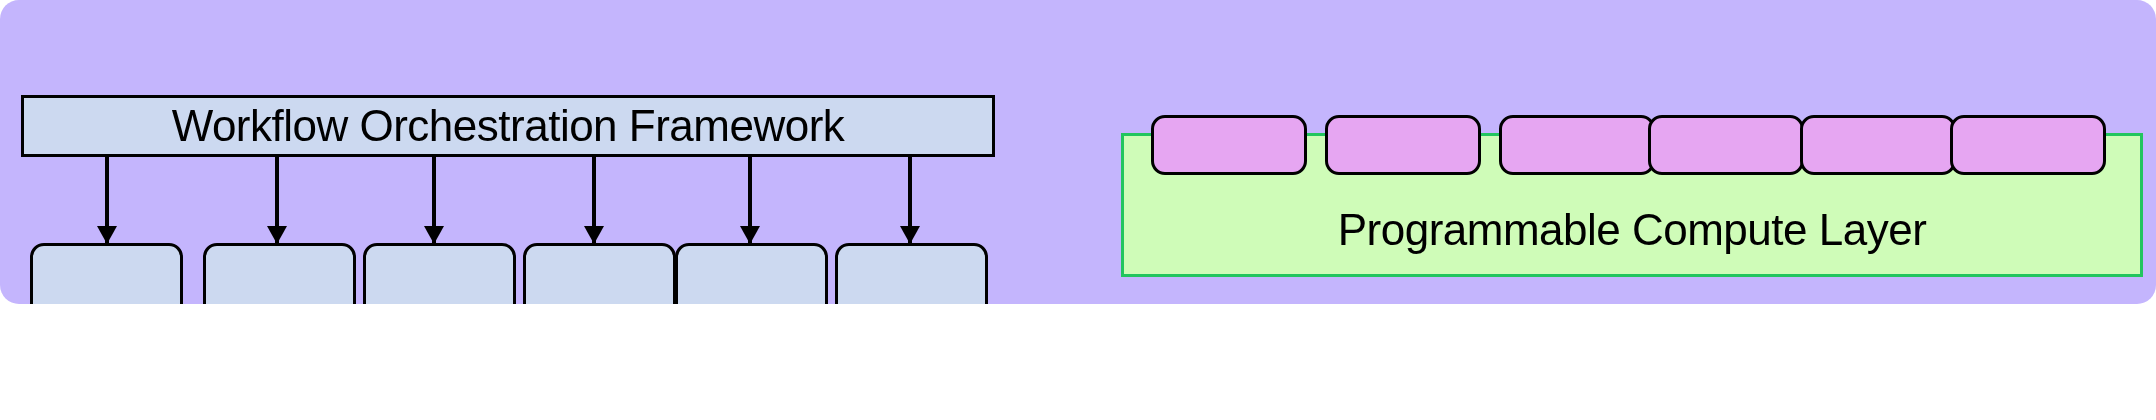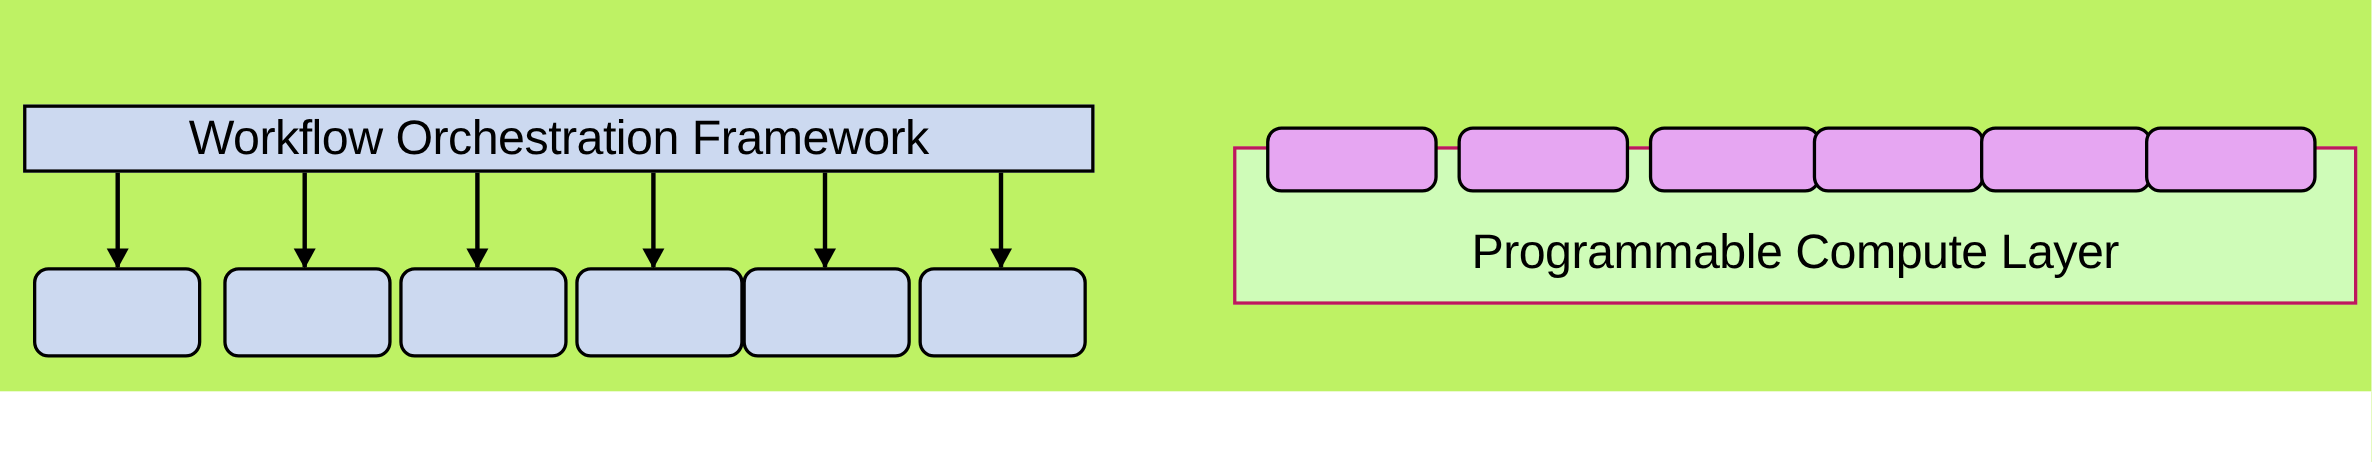--- a/index.html
+++ b/index.html
@@ -6,23 +6,24 @@
     margin: 0;
     padding: 0;
     background: #ffffff;
   }
   body {
     font-family: "Liberation Sans", sans-serif;
   }
   #canvas {
     position: relative;
     width: 2156px;
-    height: 356px;
-    background: #bef264;
+    height: 304px;
+    background: #c4b5fd;
     overflow: hidden;
+    border-radius: 19px;
   }
 
   
   #left-group {
     position: absolute;
     left: 0;
     top: 0;
     width: 1040px;
     height: 420px;
   }
@@ -89,21 +90,21 @@
   }
 
   .compute-layer {
     position: absolute;
     left: 1121px;
     top: 133px;
     width: 1022px;
     height: 144px;
     box-sizing: border-box;
     background: #cffcb8;
-    border: 3px solid #be185d;
+    border: 3px solid #22c55e;
   }
   .compute-layer .label {
     position: absolute;
     left: 0;
     right: 0;
     top: 72px;
     text-align: center;
     font-size: 44px;
     line-height: 1;
     color: #000000;

